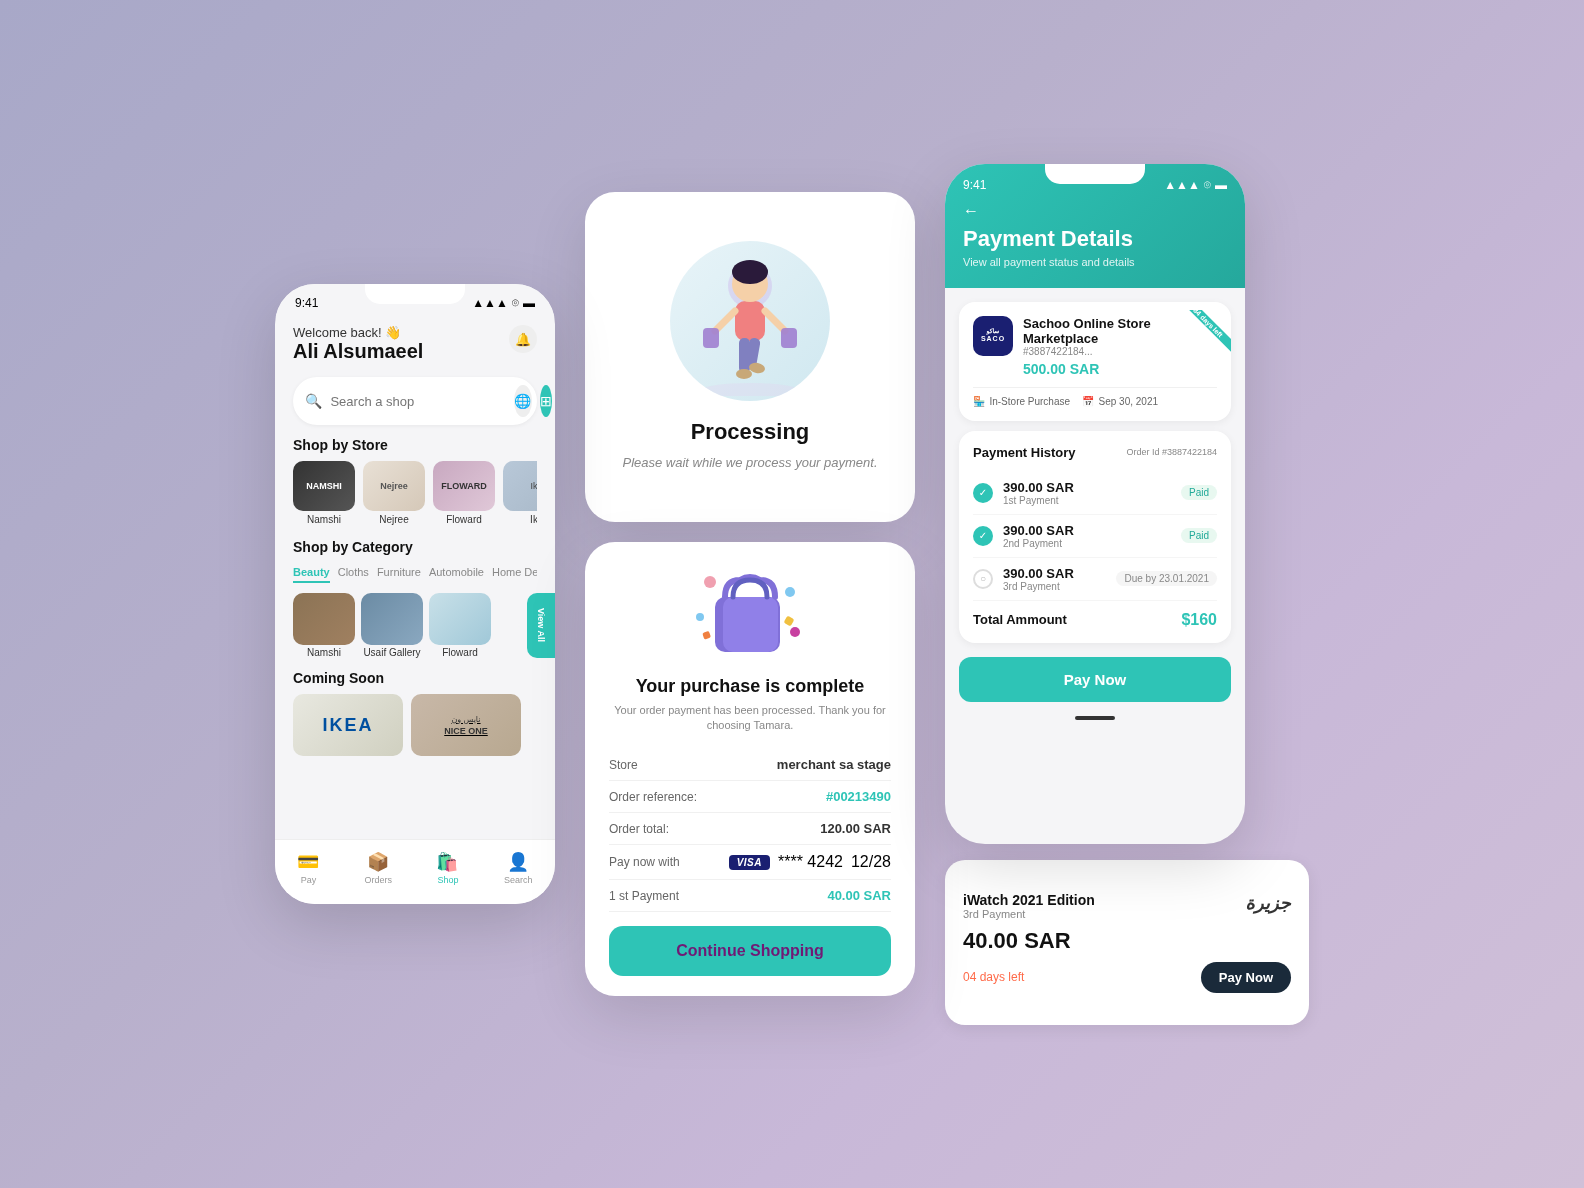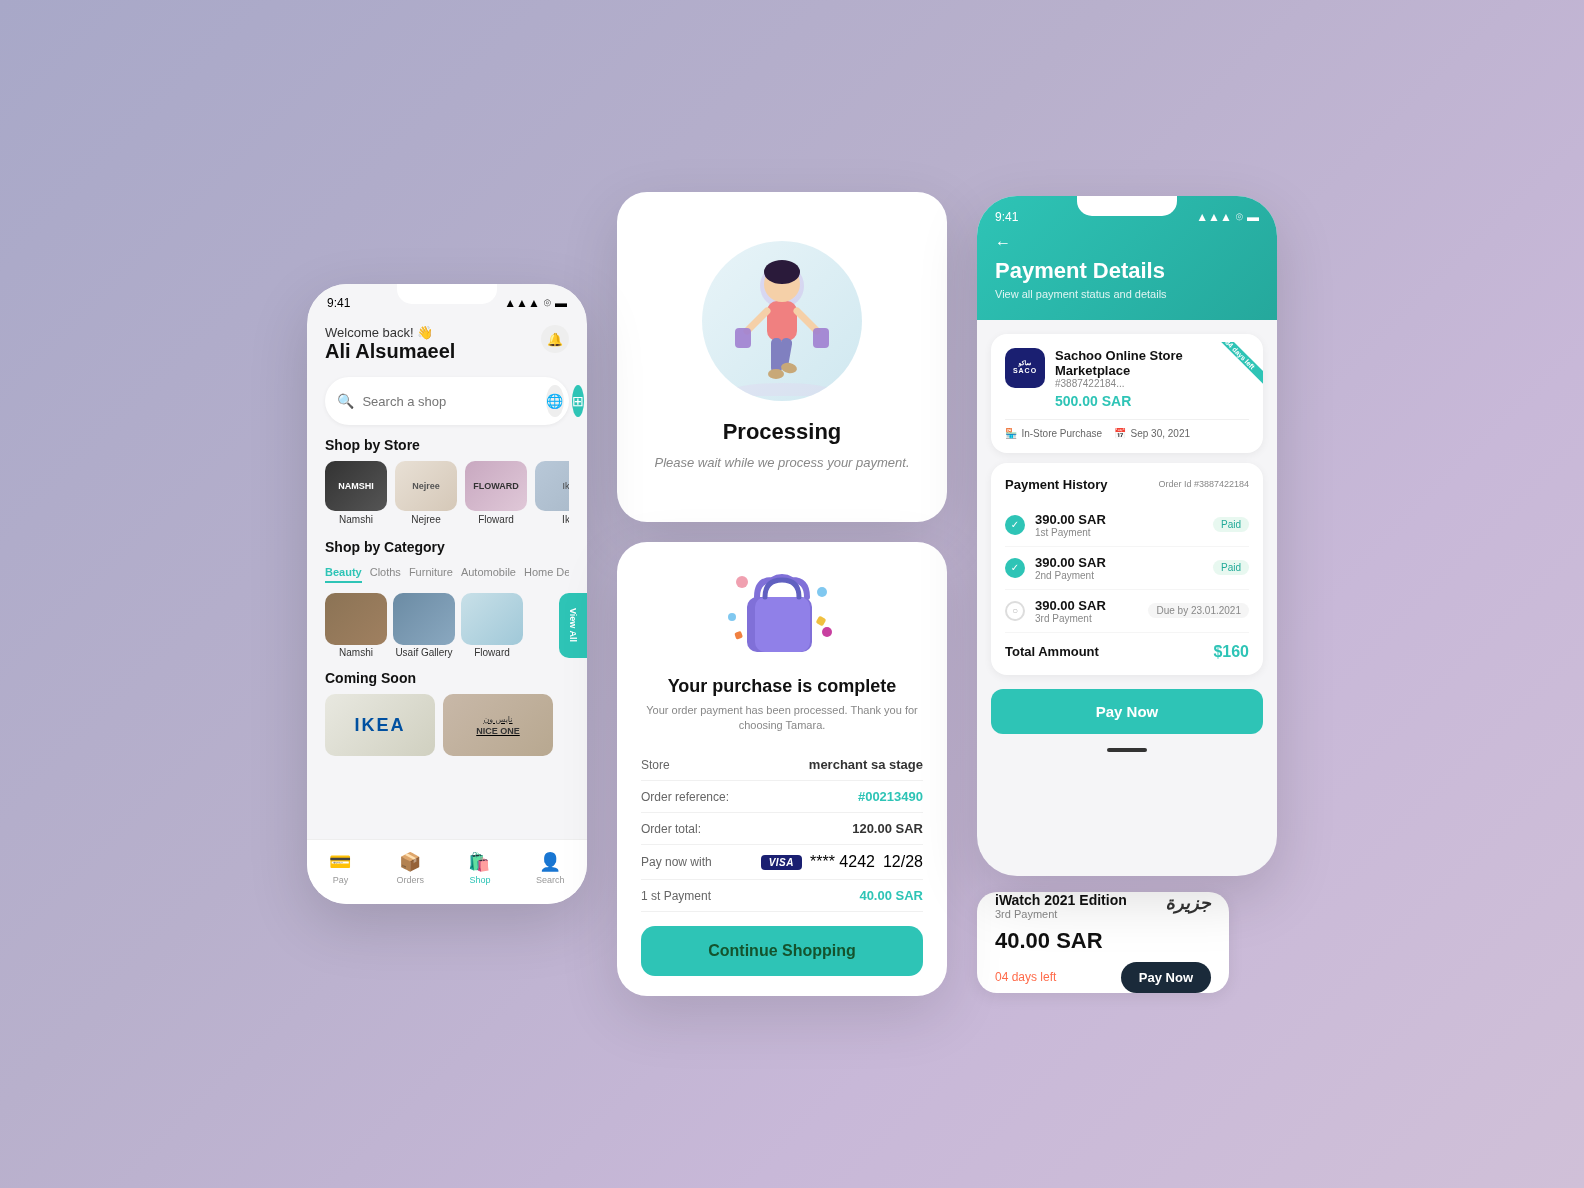--- a/index.html
+++ b/index.html
@@ -344,21 +344,21 @@
       font-weight: 900;
       font-style: italic;
       padding: 2px 8px;
       border-radius: 4px;
       letter-spacing: 0.5px;
     }
 
     .continue-btn {
       width: 100%;
       background: #2EC4B6;
-      color: #14532d;
+      color: #701a75;
       border: none;
       border-radius: 14px;
       padding: 16px;
       font-size: 16px;
       font-weight: 600;
       cursor: pointer;
       margin-top: 14px;
       text-align: center;
     }
 
@@ -515,23 +515,23 @@
       font-size: 15px;
       font-weight: 600;
       cursor: pointer;
       margin-top: 4px;
     }
 
     
     .iwatch-card {
       background: #fff;
       border-radius: 20px;
-      padding: 0 18px;
+      padding: 32px 18px;
       box-shadow: 0 4px 16px rgba(0,0,0,0.08);
-      width: 252px;
+      width: 364px;
     }
 
     .iwatch-header {
       display: flex; justify-content: space-between;
       align-items: flex-start; margin-bottom: 8px;
     }
 
     .iwatch-name {
       font-size: 14px; font-weight: 700; color: #111;
     }

